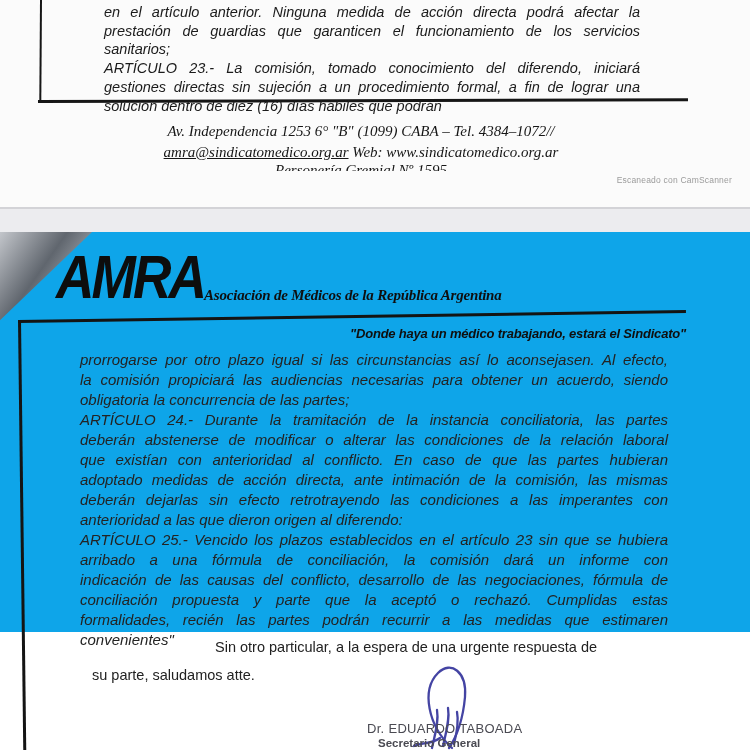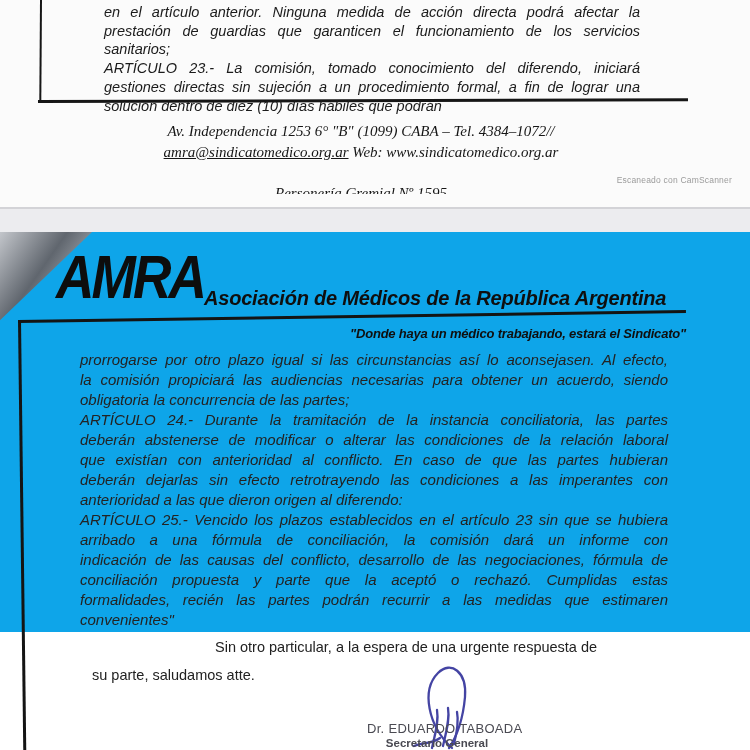--- a/index.html
+++ b/index.html
@@ -16,43 +16,43 @@
     font-style:italic; font-size:14.5px; line-height:18.7px; color:#1b1b1b;
   }
   .jline { text-align:justify; text-align-last:justify; white-space:nowrap0; }
   .jline.line-end { text-align-last:left; }
   .p1-footer {
     position:absolute; left:163px; top:121px; width:396px; text-align:center;
     font-family:"Liberation Serif", serif; font-style:italic; font-size:15px;
     line-height:21px; color:#161616;
   }
   .p1-footer .u { text-decoration:underline; }
-  .p1-footer-line3 { height:8px; overflow:hidden; line-height:15px;margin-top:23px; }
+  .p1-footer-line3 { height:8px; overflow:hidden; line-height:15px; }
   .cam-credit {
     position:absolute; right:18px; top:175px; font-size:8.5px; color:#9b9b9b;
     letter-spacing:0.2px;
   }
   
   .band { position:absolute; left:0; top:207px; width:750px; height:25px;
           background:#ececef; border-top:2px solid #d3d3d7; }
   
   .page2 { position:absolute; left:0; top:232px; width:750px; height:400px; background:#0ea5e9; }
   .corner-shadow {
     position:absolute; left:0; top:0; width:92px; height:98px;
     clip-path:polygon(0 0, 100% 0, 0 90%);
     background:linear-gradient(125deg,#c3c6cb 0%,#60666e 42%,#9aa0a7 68%,#dcdee1 100%);
   }
   .amra-logo {
     position:absolute; left:56px; top:14px; font-size:56px; font-weight:bold; font-style:italic;
     letter-spacing:-3px; color:#0d0d0d; transform:scaleY(1.08) scaleX(0.95);
     transform-origin:left top; line-height:58px;
   }
   .org-name {
-    position:absolute; left:204px; top:55px; font-size:20px; font-weight:bold; font-style:italic;
-    color:#0f0f0f; letter-spacing:-0.2px;
+    position:absolute; left:204px; top:55px; font-size:15px; font-weight:bold; font-style:italic;
+    color:#0f0f0f; letter-spacing:-0.2px;font-family:Liberation Serif, serif;
   }
   .box2-top { position:absolute; left:18px; top:88px; width:668px; height:2.5px; background:#141414;
               transform:rotate(-0.85deg); transform-origin:left center; }
   .box2-left{ position:absolute; left:18px; top:88px; width:2.5px; height:430px; background:#141414;
               transform:rotate(-0.7deg); transform-origin:top left; }
   .slogan {
     position:absolute; left:300px; top:94px; width:386px; text-align:right;
     font-size:13px; font-weight:bold; font-style:italic; color:#0f0f0f; letter-spacing:-0.2px;
   }
   .body-lines {
@@ -60,40 +60,40 @@
     font-style:italic; font-size:15px; line-height:20px; color:#232323;
   }
   .closing1 { position:absolute; left:215px; top:407px; font-size:14.5px; color:#222; }
   .closing2 { position:absolute; left:92px;  top:435px; font-size:14.5px; color:#222; }
   .signature { position:absolute; left:388px; top:428px; }
   .signer-name {
     position:absolute; left:367px; top:489px; font-size:13px; font-weight:normal;
     color:#4a4a52; letter-spacing:0.3px;
   }
   .signer-title {
-    position:absolute; left:378px; top:505px; width:118px; text-align:center;
+    position:absolute; left:378px; top:505px; width:118px; text-align:left;
     font-size:11.5px; font-weight:bold; color:#4a4a52;
   }
 </style>
 </head>
 <body>
 
 <div class="canvas">
 
   <section class="page1">
     <div class="p1-box-left"></div>
     <div class="p1-box-bottom"></div>
 
     <div class="p1-text">
 
     <div class="jline">en el artículo anterior. Ninguna medida de acción directa podrá afectar la</div>
         <div class="jline">prestación de guardias que garanticen el funcionamiento de los servicios sanitarios;</div>
         <div class="jline">ARTÍCULO 23.- La comisión, tomado conocimiento del diferendo, iniciará</div>
         <div class="jline">gestiones directas sin sujeción a un procedimiento formal, a fin de lograr una</div>
-        <div class="jline line-end">solución dentro de diez (10) días hábiles que podrán</div>
+        <div class="jline line-end">solución dentro de diez (16) días hábiles que podrán</div>
       </div>
 
     <div class="p1-footer">
       <div>Av. Independencia 1253  6° "B" (1099) CABA – Tel. 4384–1072//</div>
       <div><span class="u">amra@sindicatomedico.org.ar</span><span> Web: www.sindicatomedico.org.ar</span></div>
       <div class="p1-footer-line3">Personería Gremial Nº 1595</div>
     </div>
 
     <div class="cam-credit">Escaneado con CamScanner</div>
   </section>
@@ -112,20 +112,21 @@
     <div class="slogan">"Donde haya un médico trabajando, estará el Sindicato"</div>
 
     <div class="body-lines">
 
     <div class="jline">prorrogarse por otro plazo igual si las circunstancias así lo aconsejasen. Al efecto,</div>
         <div class="jline">la comisión propiciará las audiencias necesarias para obtener un acuerdo, siendo</div>
         <div class="jline line-end">obligatoria la concurrencia de las partes;</div>
         <div class="jline">ARTÍCULO 24.- Durante la tramitación de la instancia conciliatoria, las partes</div>
         <div class="jline">deberán abstenerse de modificar o alterar las condiciones de la relación laboral</div>
         <div class="jline">que existían con anterioridad al conflicto. En caso de que las partes hubieran</div>
+        <div class="jline">adoptado medidas de acción directa, ante intimación de la comisión, las mismas</div>
         <div class="jline">deberán dejarlas sin efecto retrotrayendo las condiciones a las imperantes con</div>
         <div class="jline line-end">anterioridad a las que dieron origen al diferendo:</div>
         <div class="jline">ARTÍCULO 25.- Vencido los plazos establecidos en el artículo 23 sin que se hubiera</div>
         <div class="jline">arribado a una fórmula de conciliación, la comisión dará un informe con</div>
         <div class="jline">indicación de las causas del conflicto, desarrollo de las negociaciones, fórmula de</div>
         <div class="jline">conciliación propuesta y parte que la aceptó o rechazó. Cumplidas estas</div>
         <div class="jline">formalidades, recién las partes podrán recurrir a las medidas que estimaren</div>
         <div class="jline line-end">convenientes"</div>
       </div>
 

